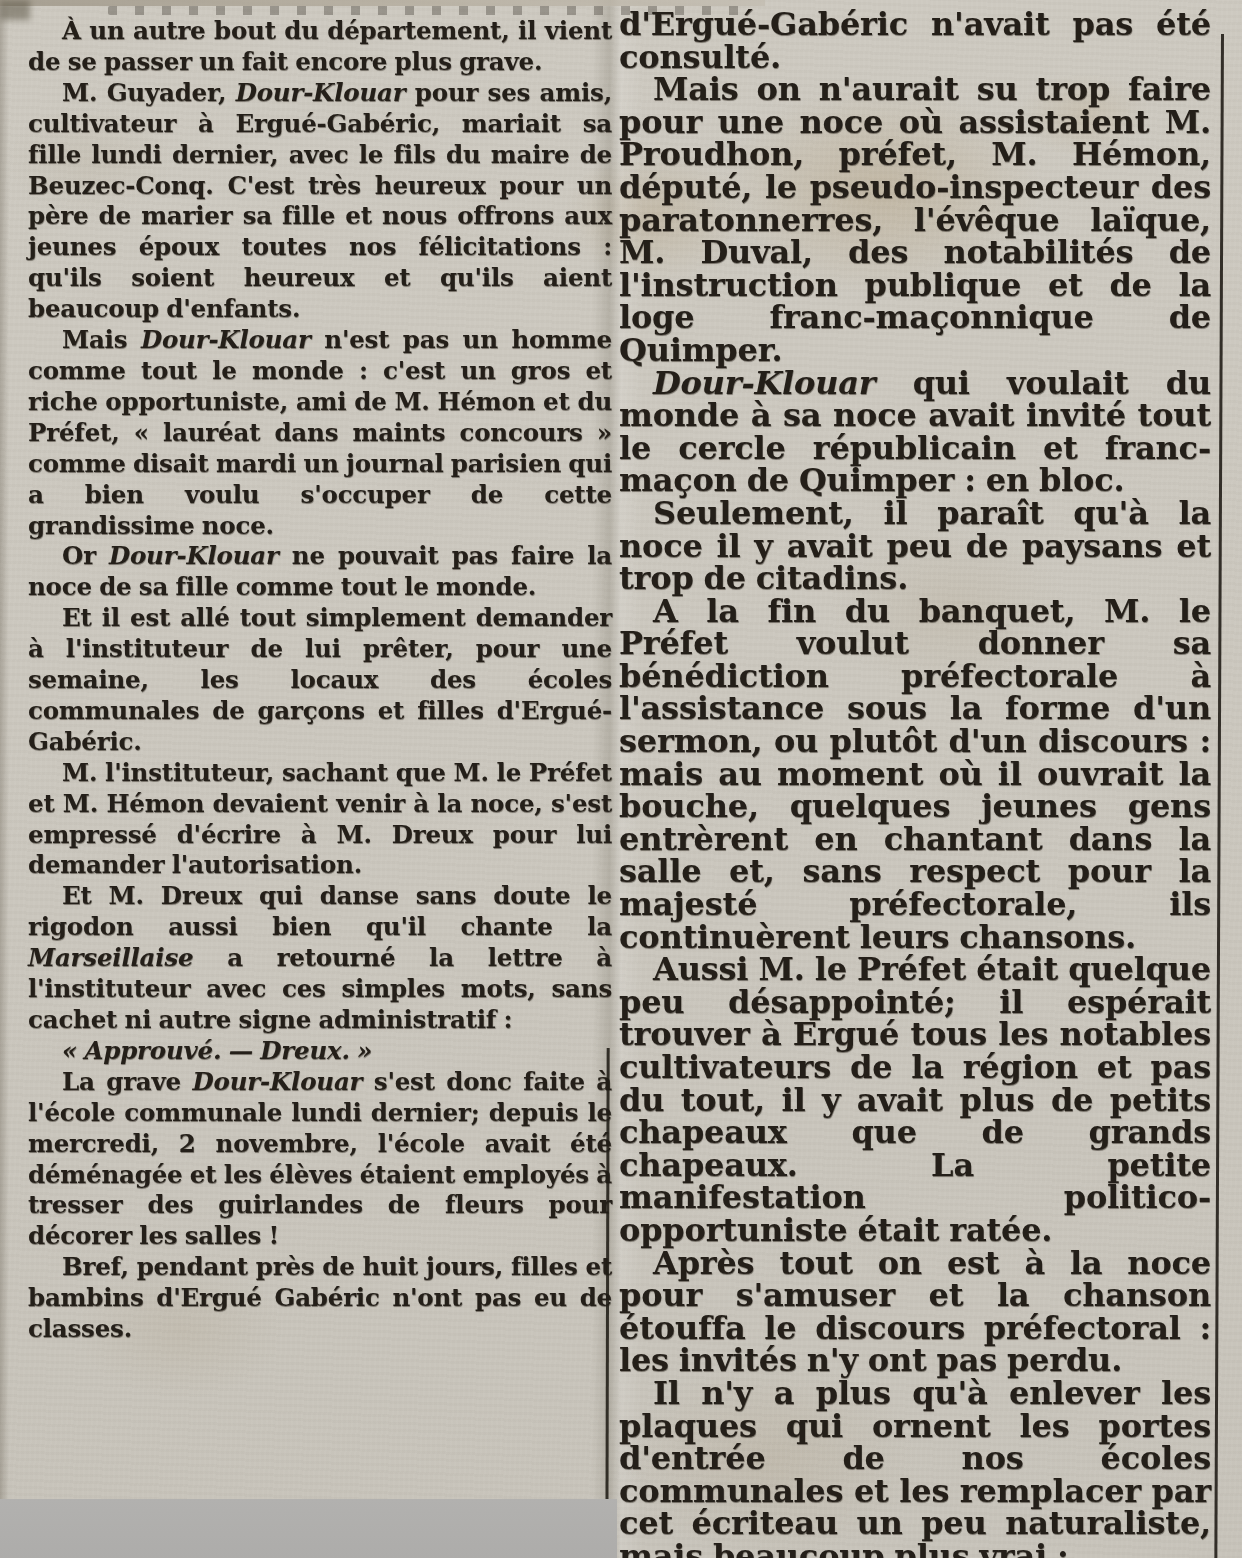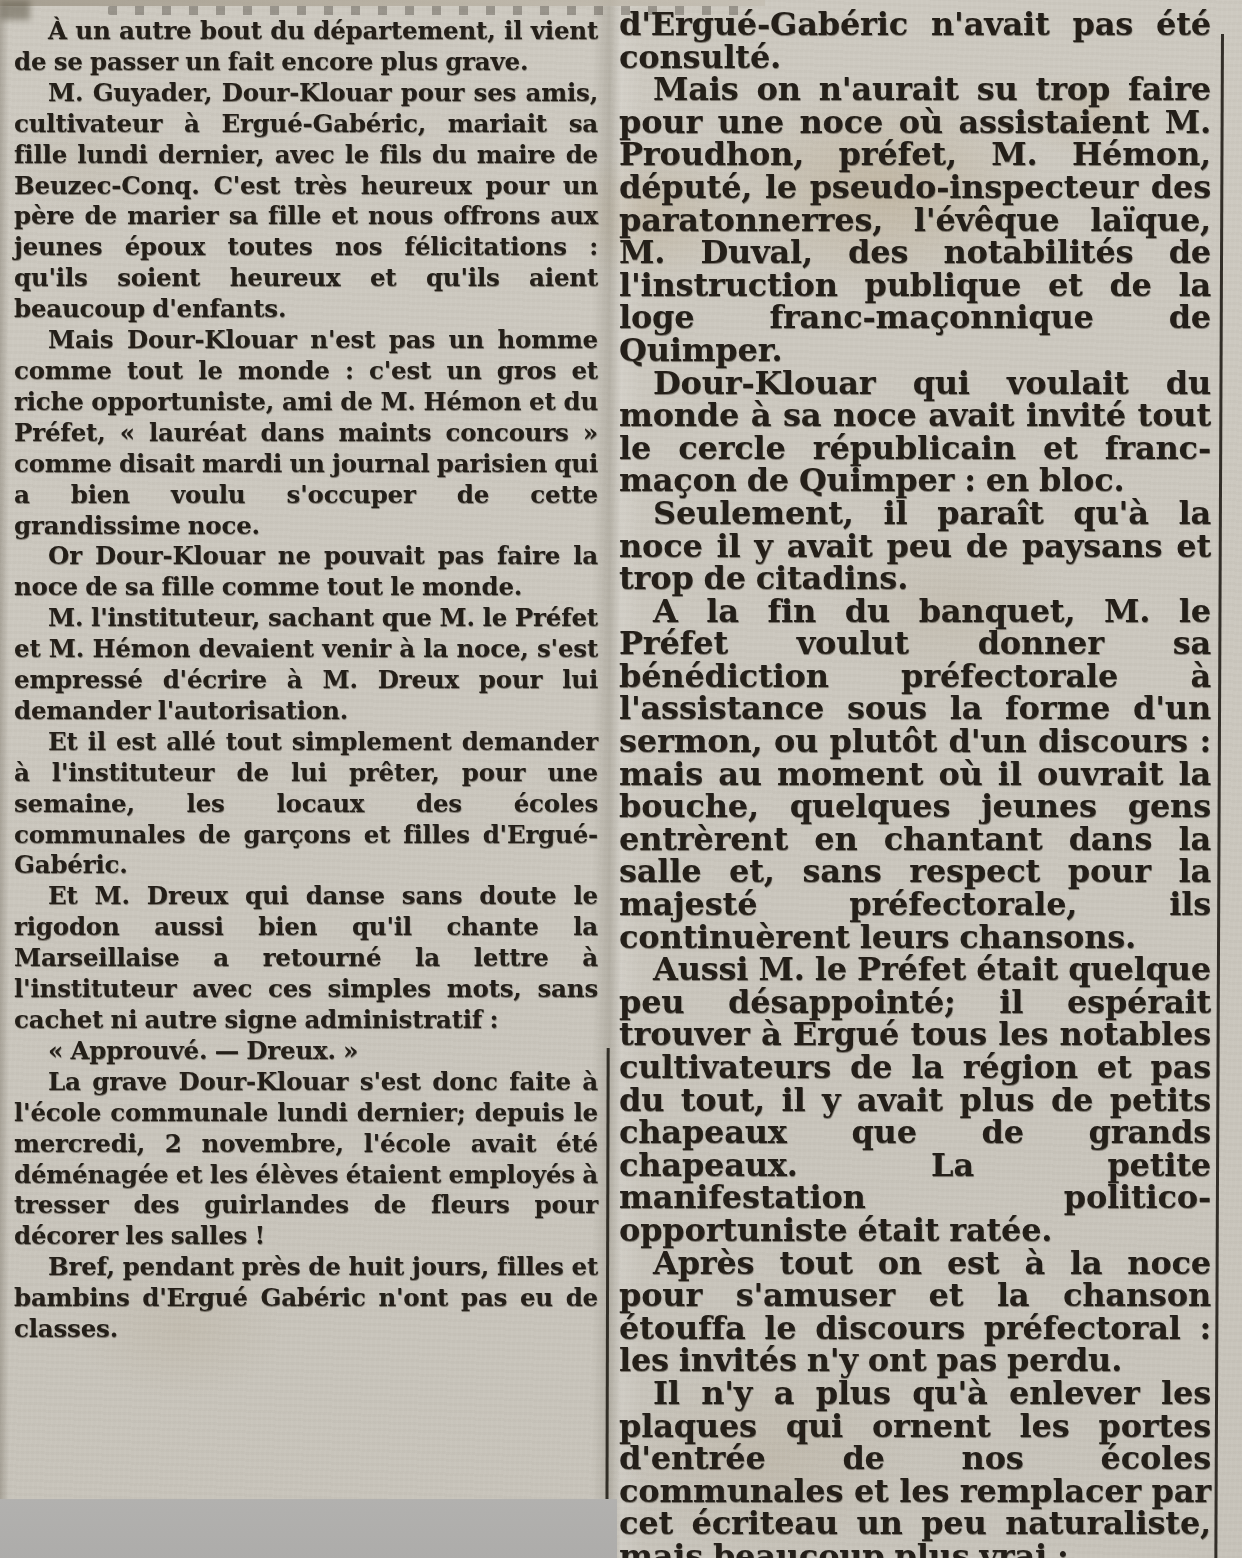--- a/index.html
+++ b/index.html
@@ -24,29 +24,29 @@
   .col{
     position:absolute;z-index:2;
     font-family:"DejaVu Serif", serif;
     font-weight:700;
     color:#241f19;
     text-align:justify;
     letter-spacing:-0.2px;
     word-spacing:-1px;
     text-shadow:0.4px 0.5px 0.7px rgba(35,30,22,.5);
   }
-  .col-left{left:14px;top:16px;width:584px;font-size:24.5px;line-height:30.9px;}
+  .col-left{left:28px;top:16px;width:584px;font-size:24.5px;line-height:30.9px;}
   .col-right{left:619px;top:8px;width:592px;font-size:32px;line-height:32.6px;}
   .col p{margin:0;text-indent:34px;}
   .col p.noindent{text-indent:0;}
   .col p.display{
     text-indent:0;text-align:center;margin-top:18px;
     font-variant:small-caps;letter-spacing:3px;
   }
-  .italic{}
+  .italic{font-style:italic;}
   .top-edge{
     position:absolute;left:0;top:0;width:765px;height:6px;z-index:3;
     background:linear-gradient(90deg,#9a9283,#b3ab9c 55%,#c2bcb0);opacity:.75;
   }
   .corner-dark{
     position:absolute;left:0;top:0;width:30px;height:20px;z-index:3;
     background:#554f3f;opacity:.5;filter:blur(3px);
   }
   .top-cut{
     position:absolute;left:108px;top:6px;width:640px;height:9px;z-index:3;
@@ -83,22 +83,22 @@
   <div class="gutter-shadow"></div>
   <div class="top-edge"></div>
   <div class="corner-dark"></div>
   <div class="top-cut"></div>
 
   <div class="col col-left" id="col-0">
       <p><span>À un autre bout du département, il vient de se passer un fait encore plus grave.</span></p>
       <p><span>M. Guyader, </span><span class="italic">Dour-Klouar</span><span> pour ses amis, cultivateur à Ergué-Gabéric, mariait sa fille lundi dernier, avec le fils du maire de Beuzec-Conq. C'est très heureux pour un père de marier sa fille et nous offrons aux jeunes époux toutes nos félicitations : qu'ils soient heureux et qu'ils aient beaucoup d'enfants.</span></p>
       <p><span>Mais </span><span class="italic">Dour-Klouar</span><span> n'est pas un homme comme tout le monde : c'est un gros et riche opportuniste, ami de M. Hémon et du Préfet, « lauréat dans maints concours » comme disait mardi un journal parisien qui a bien voulu s'occuper de cette grandissime noce.</span></p>
       <p><span>Or </span><span class="italic">Dour-Klouar</span><span> ne pouvait pas faire la noce de sa fille comme tout le monde.</span></p>
+      <p><span>Et il est allé tout simplement demander à l'instituteur de lui prêter, pour une semaine, les locaux des écoles communales de garçons et filles d'Ergué-Gabéric.</span></p>
       <p><span>M. l'instituteur, sachant que M. le Préfet et M. Hémon devaient venir à la noce, s'est empressé d'écrire à M. Dreux pour lui demander l'autorisation.</span></p>
-      <p><span>Et il est allé tout simplement demander à l'instituteur de lui prêter, pour une semaine, les locaux des écoles communales de garçons et filles d'Ergué-Gabéric.</span></p>
       <p><span>Et M. Dreux qui danse sans doute le rigodon aussi bien qu'il chante la </span><span class="italic">Marseillaise</span><span> a retourné la lettre à l'instituteur avec ces simples mots, sans cachet ni autre signe administratif :</span></p>
       <p><span class="italic">« Approuvé. — Dreux. »</span></p>
       <p><span>La grave </span><span class="italic">Dour-Klouar</span><span> s'est donc faite à l'école communale lundi dernier; depuis le mercredi, 2 novembre, l'école avait été déménagée et les élèves étaient employés à tresser des guirlandes de fleurs pour décorer les salles !</span></p>
       <p><span>Bref, pendant près de huit jours, filles et bambins d'Ergué Gabéric n'ont pas eu de classes.</span></p>
     </div>
   <div class="col col-right" id="col-1">
       <p class="noindent"><span>d'Ergué-Gabéric n'avait pas été consulté.</span></p>
       <p><span>Mais on n'aurait su trop faire pour une noce où assistaient M. Proudhon, préfet, M. Hémon, député, le pseudo-inspecteur des paratonnerres, l'évêque laïque, M. Duval, des notabilités de l'instruction publique et de la loge franc-maçonnique de Quimper.</span></p>
       <p><span class="italic">Dour-Klouar</span><span> qui voulait du monde à sa noce avait invité tout le cercle républicain et franc-maçon de Quimper : en bloc.</span></p>
       <p><span>Seulement, il paraît qu'à la noce il y avait peu de paysans et trop de citadins.</span></p>

